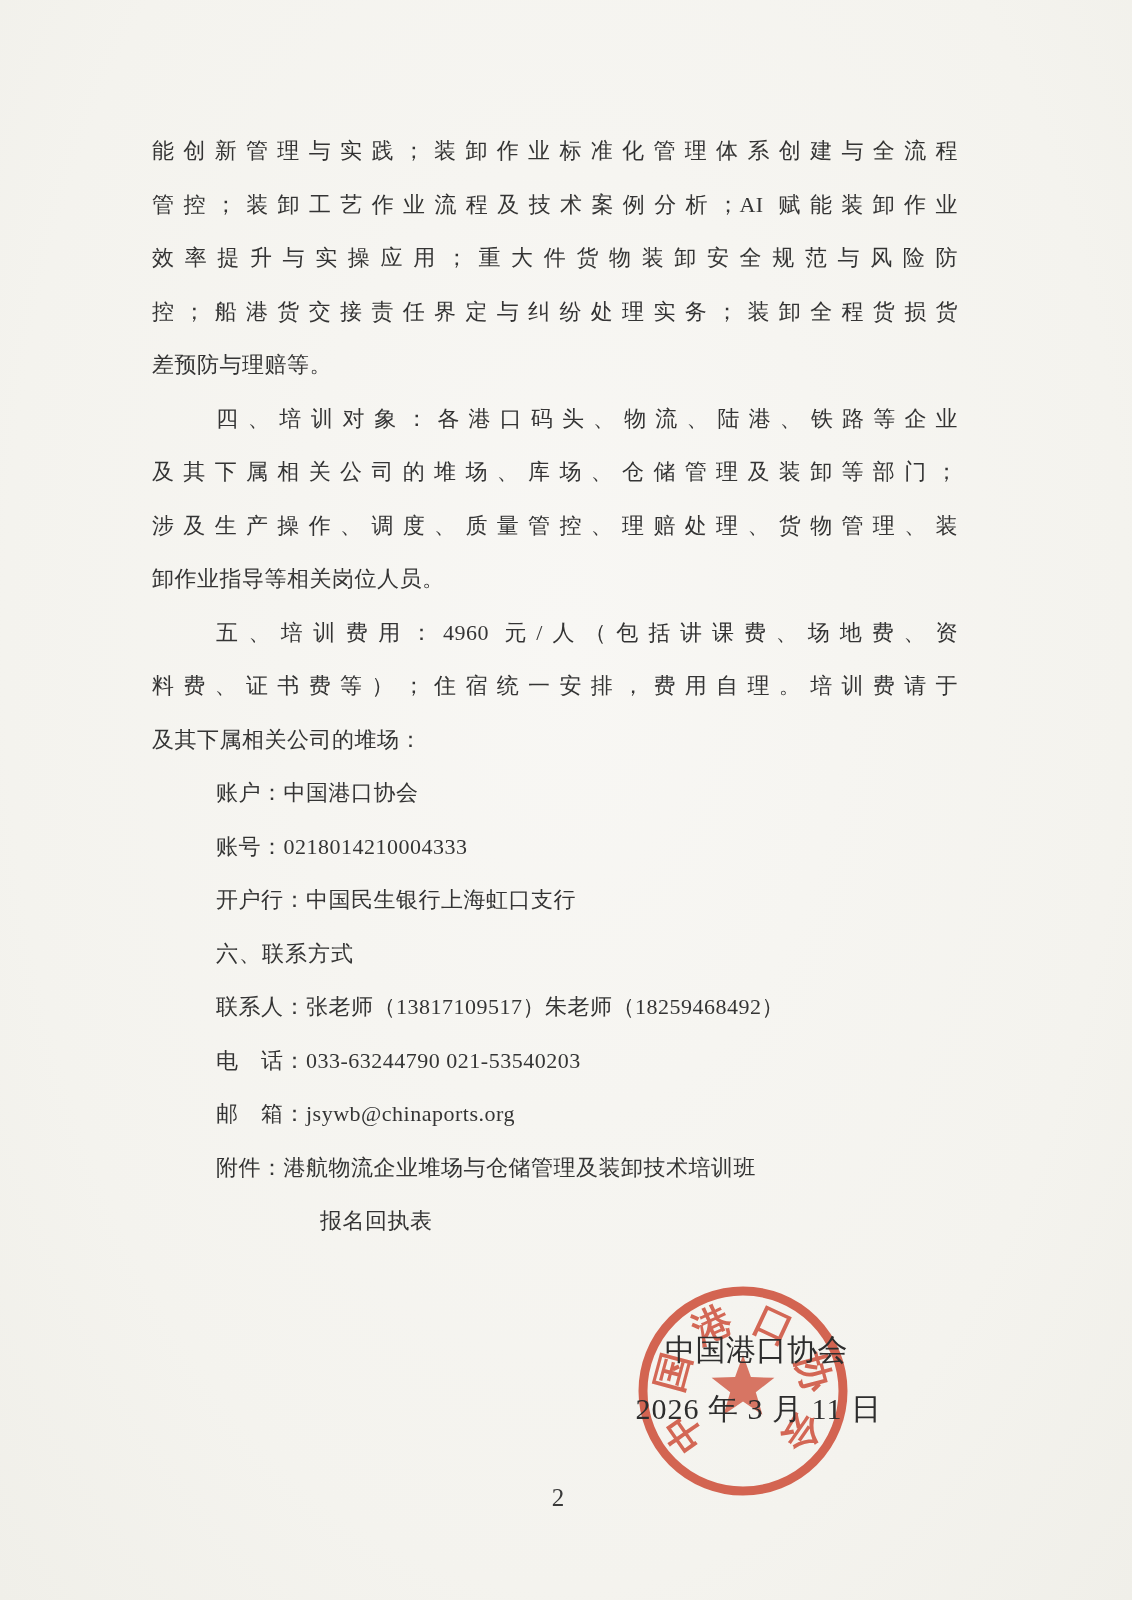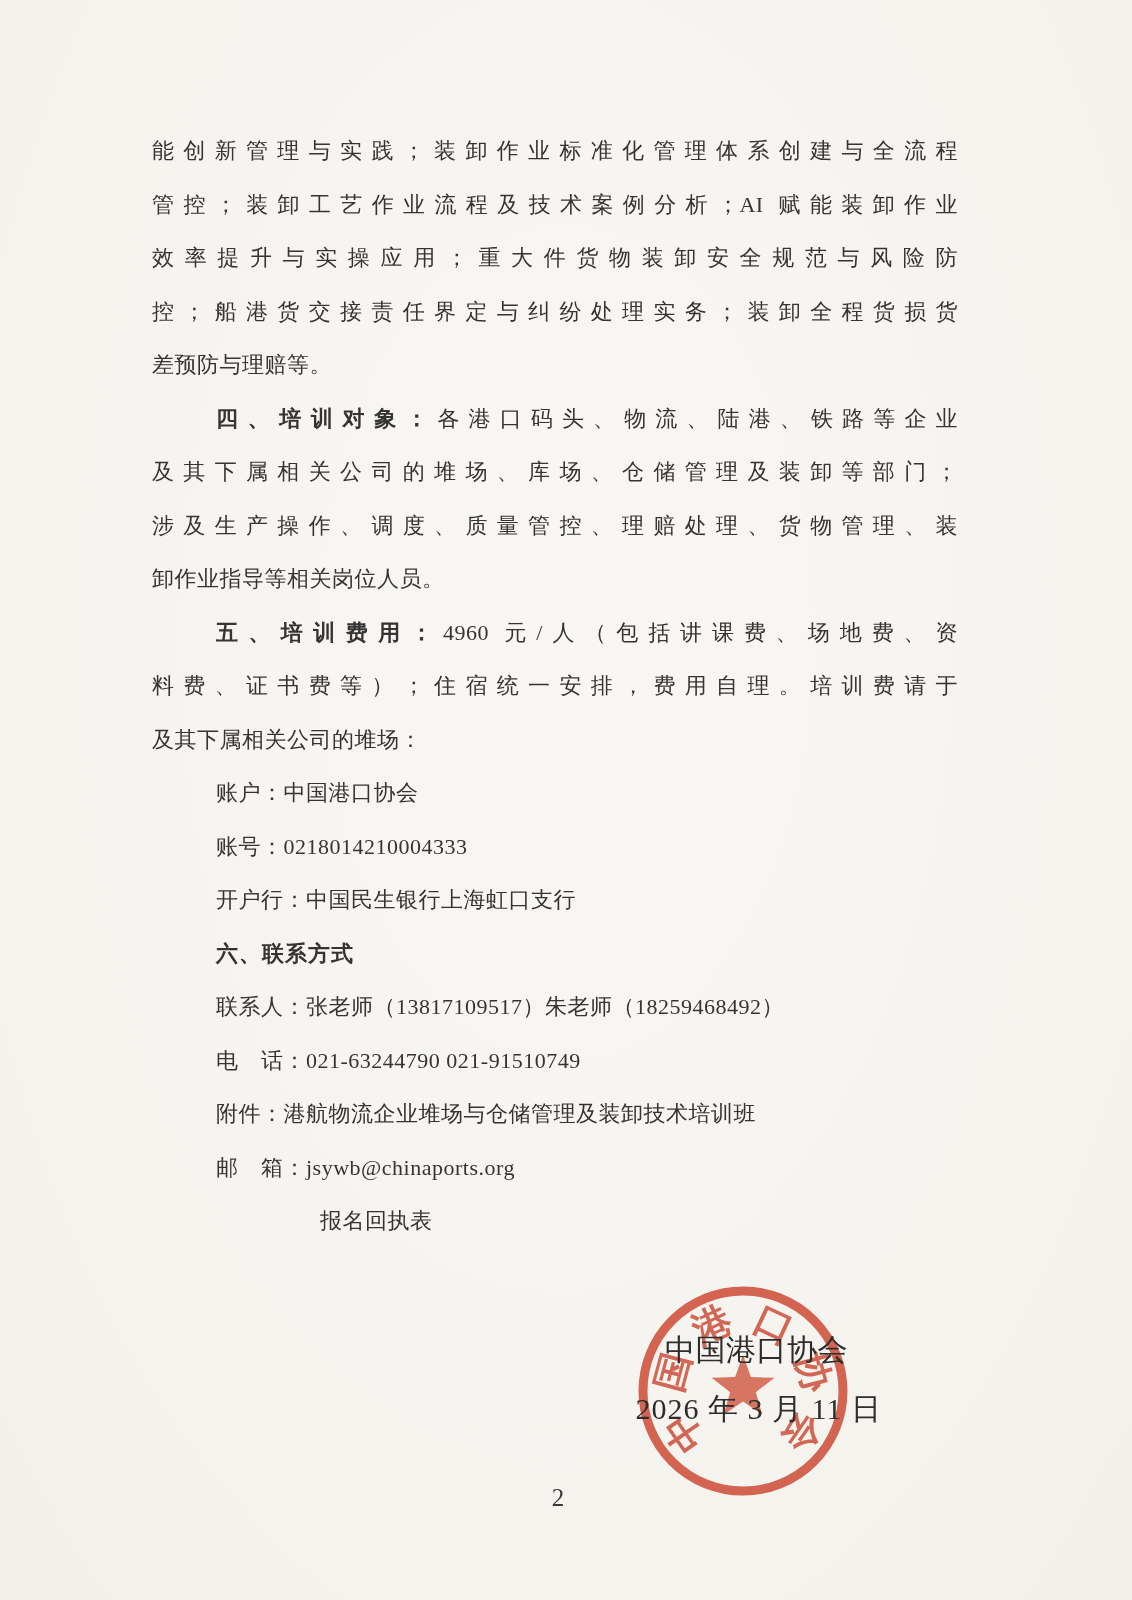--- a/index.html
+++ b/index.html
@@ -16,21 +16,21 @@
   .doc{
     position:absolute;left:152px;top:124px;width:806px;
     font-size:22px;line-height:53.5px;
     letter-spacing:0.5px;
   }
   .line{white-space:normal;}
   .j{text-align:justify;text-align-last:justify;text-justify:inter-character;}
   .ind{text-indent:64px;}
   .ind2{text-indent:168px;}
   .hd{
-    font-weight:700;
+    font-weight:400;
     font-family:"Liberation Sans","DejaVu Sans",sans-serif;
     letter-spacing:1px;
   }
   .seal{
     position:absolute;left:628px;top:1276px;width:230px;height:230px;
     opacity:0.92;
   }
   .seal text{
     font-family:"Liberation Serif","DejaVu Serif",serif;
     font-weight:600;
@@ -70,23 +70,23 @@
     <div class="line j ind"><b class="hd">五、培训费用：</b><span>4960 元/人（包括讲课费、场地费、资</span></div>
     <div class="line j">料费、证书费等）；住宿统一安排，费用自理。培训费请于</div>
     <div class="line">及其下属相关公司的堆场：</div>
 
     <div class="line ind">账户：中国港口协会</div>
     <div class="line ind">账号：0218014210004333</div>
     <div class="line ind">开户行：中国民生银行上海虹口支行</div>
 
     <div class="line ind"><b class="hd">六、联系方式</b></div>
     <div class="line ind">联系人：张老师（13817109517）朱老师（18259468492）</div>
-    <div class="line ind">电　话：021-63244790 021-91510749</div>
+    <div class="line ind">电　话：033-63244790 021-53540203</div>
+    <div class="line ind">邮　箱：jsywb@chinaports.org</div>
     <div class="line ind">附件：港航物流企业堆场与仓储管理及装卸技术培训班</div>
-    <div class="line ind">邮　箱：jsywb@chinaports.org</div>
     <div class="line ind2">报名回执表</div>
   </div>
 
   <svg class="seal" viewBox="0 0 230 230" xmlns="http://www.w3.org/2000/svg">
     <circle cx="115" cy="115" r="100" fill="none" stroke="#cc4731" stroke-width="9" opacity="0.9"></circle>
     <polygon fill="#cc4731" opacity="0.8" points="115,79 122.9,101.1 146.4,101.8 127.8,116.2 134.4,138.7 115,125.5 95.6,138.7 102.2,116.2 83.6,101.8 107.1,101.1"></polygon>
     <g fill="#cc4731" opacity="0.88" font-size="38" text-anchor="middle">
       <text x="55.2" y="156.9" dominant-baseline="central" transform="rotate(-125 55.2 156.9)">中</text>
       <text x="44.5" y="96.1" dominant-baseline="central" transform="rotate(-75 44.5 96.1)">国</text>
       <text x="84.1" y="48.8" dominant-baseline="central" transform="rotate(-25 84.1 48.8)">港</text>

